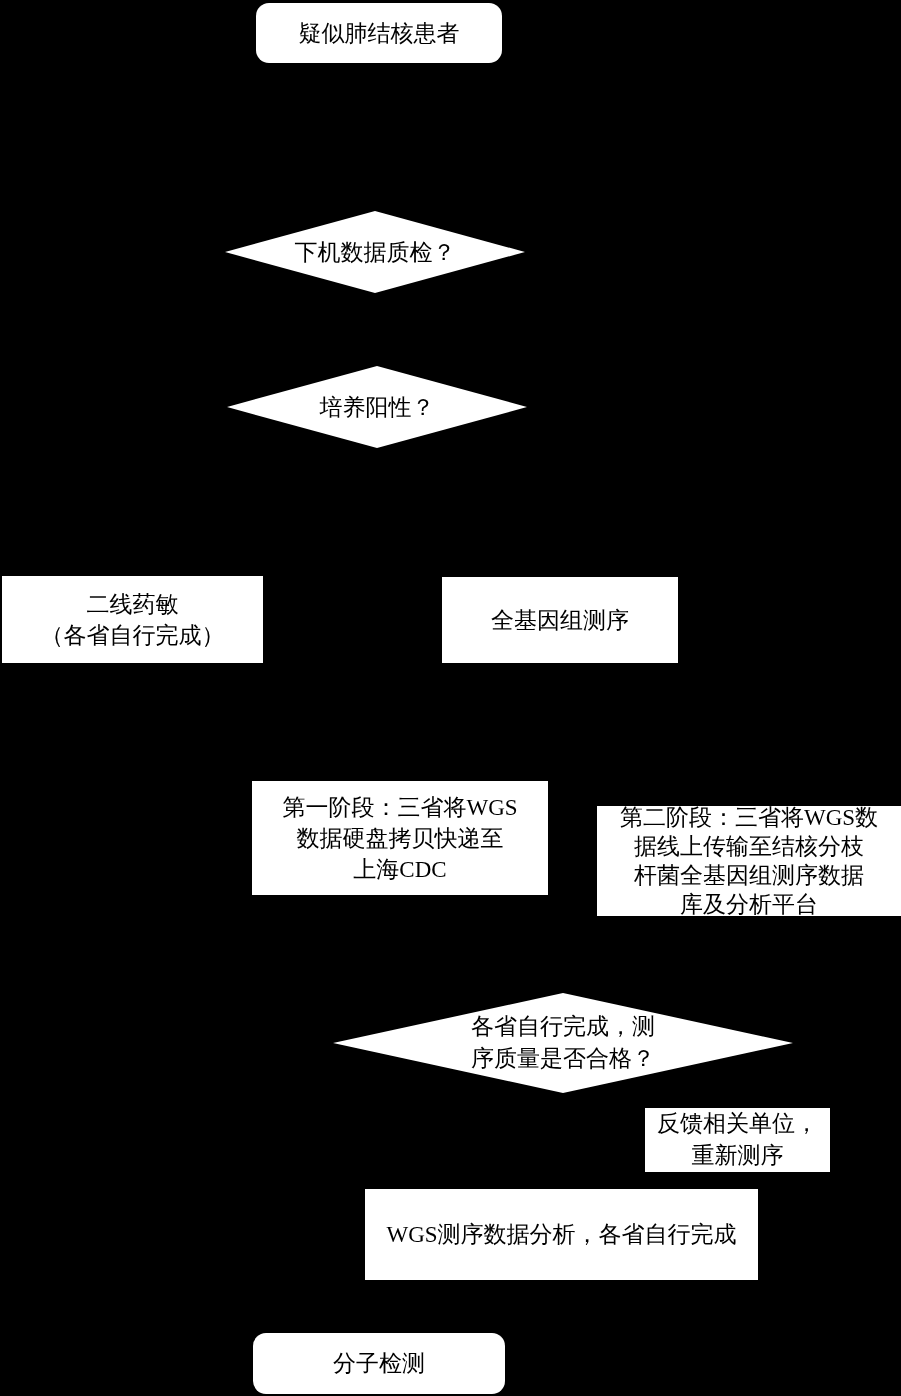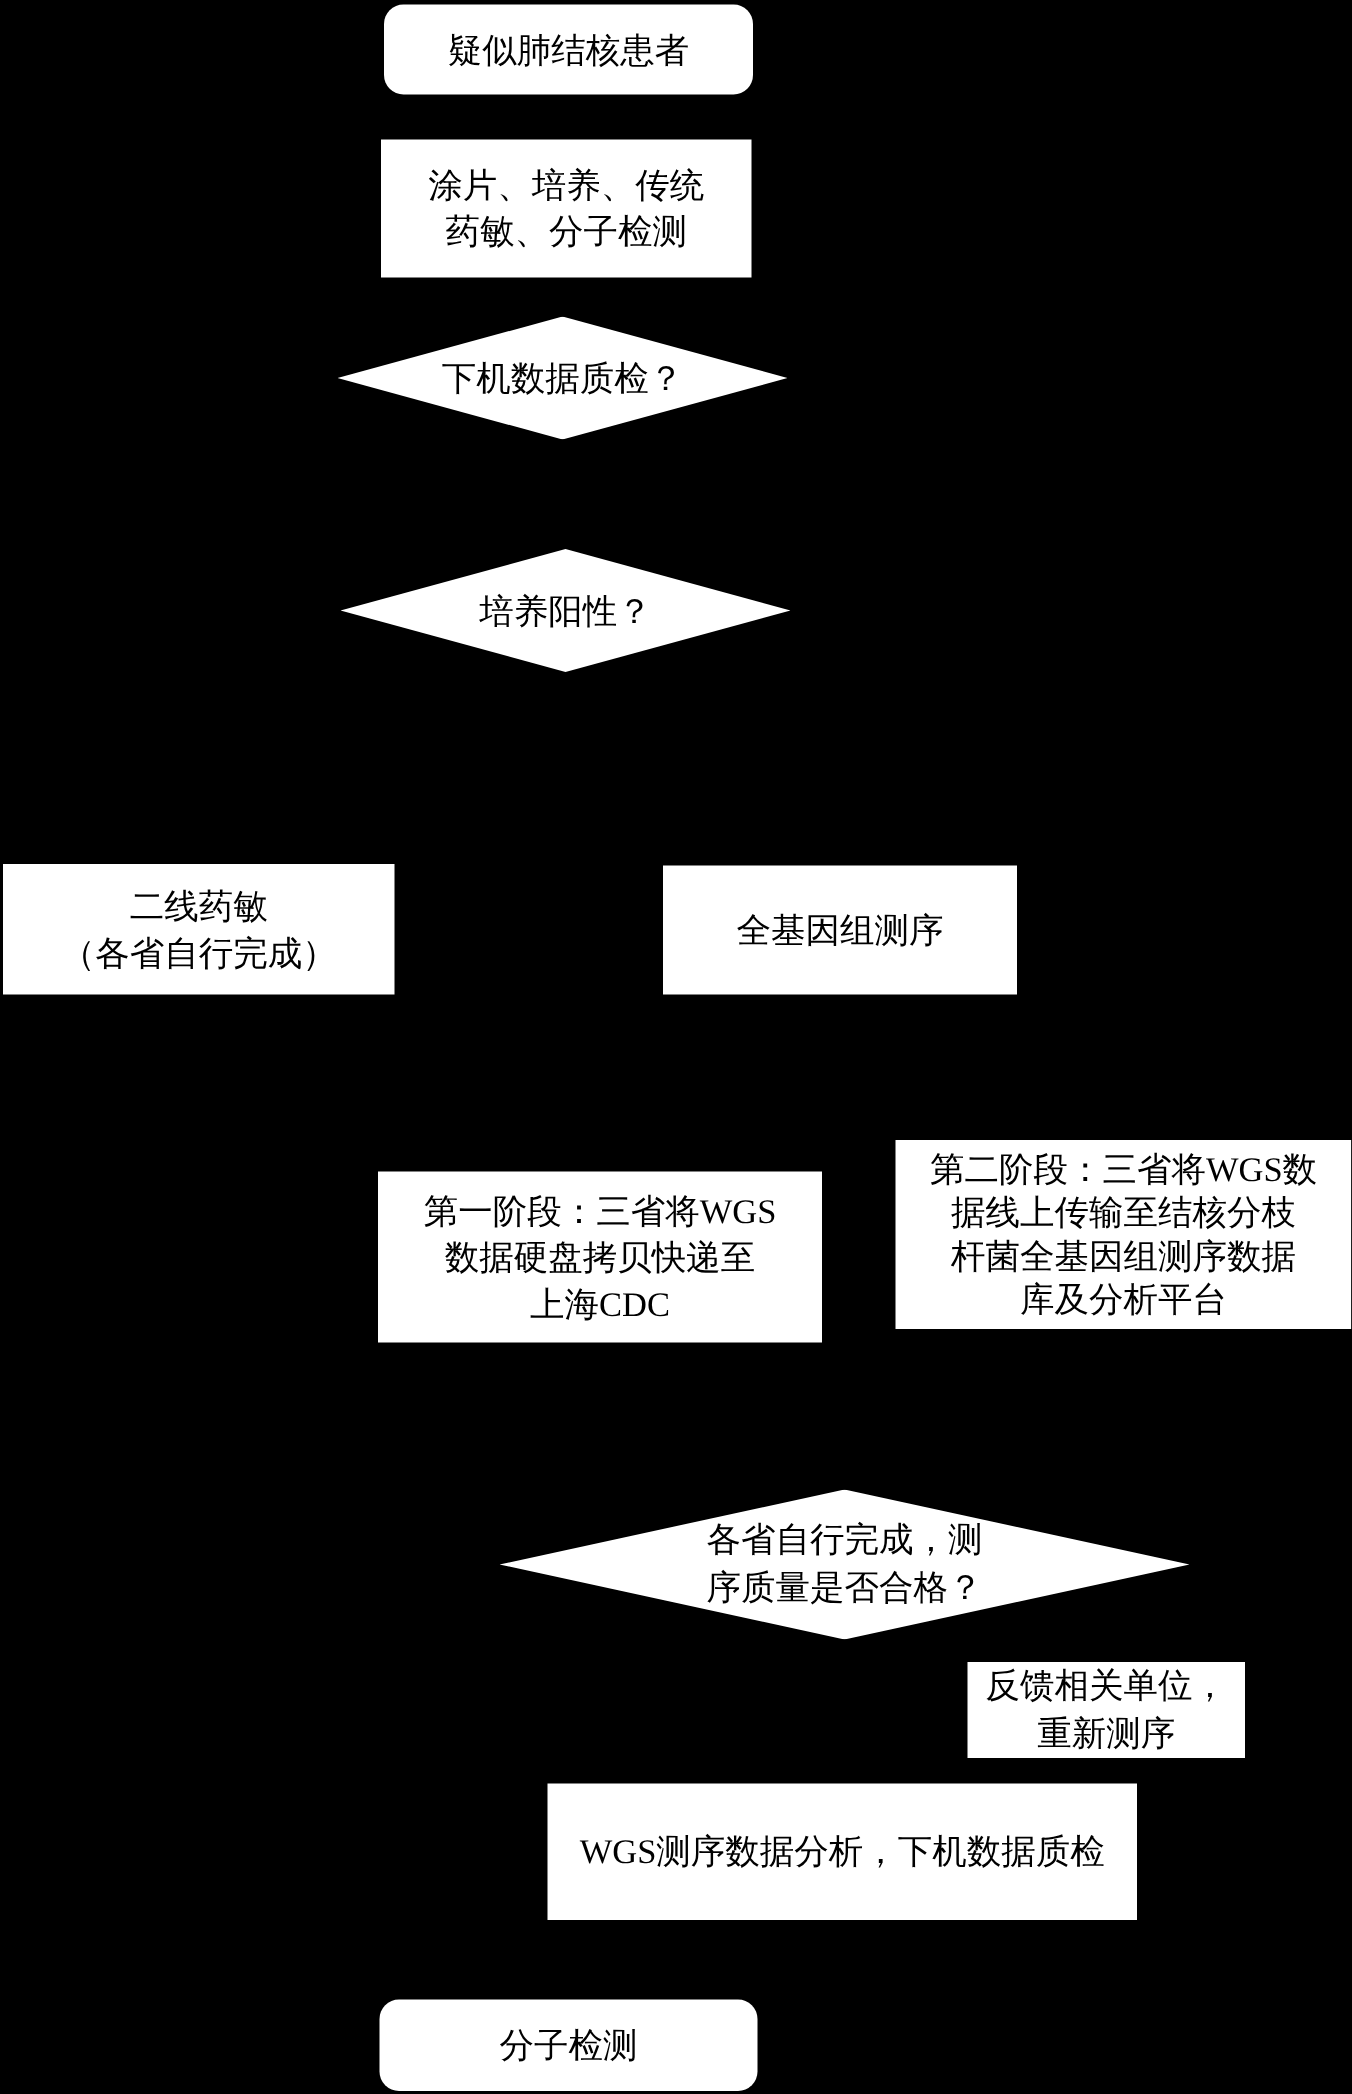--- a/index.html
+++ b/index.html
@@ -33,35 +33,33 @@
     clip-path: polygon(50% 0%, 100% 50%, 50% 100%, 0% 50%);
   }
   
   #node-start           { left: 256px; top: 3px;    width: 246px; height: 60px; }
   #node-testing         { left: 254px; top: 93px;   width: 247px; height: 92px; }
   #node-rif-question    { left: 225px; top: 211px;  width: 300px; height: 82px; }
   #node-culture-question{ left: 227px; top: 366px;  width: 300px; height: 82px; }
   #node-second-line     { left: 2px;   top: 576px;  width: 261px; height: 87px; }
   #node-wgs             { left: 442px; top: 577px;  width: 236px; height: 86px; }
   #node-phase1          { left: 252px; top: 781px;  width: 296px; height: 114px; }
-  #node-phase2          { left: 597px; top: 760px;  width: 304px; height: 126px; line-height: 29px; }
+  #node-phase2          { left: 597px; top: 806px;  width: 304px; height: 110px; line-height: 29px; }
   #node-qc-question     { left: 333px; top: 993px;  width: 460px; height: 100px; line-height: 32px; }
   #node-feedback        { left: 645px; top: 1108px; width: 185px; height: 64px; line-height: 32px; }
   #node-analysis        { left: 365px; top: 1189px; width: 393px; height: 91px; }
   #node-final           { left: 253px; top: 1333px; width: 252px; height: 61px; }
 </style>
 </head>
 <body>
 
 <div id="canvas">
 
   <div class="node rounded" id="node-start">疑似肺结核患者</div>
 
-  <div class="node" id="node-testing">涂片、培养、传统
-药敏、分子检测</div>
 
   <div class="node diamond" id="node-rif-question">下机数据质检？</div>
 
   <div class="node diamond" id="node-culture-question">培养阳性？</div>
 
   <div class="node" id="node-second-line">二线药敏
 （各省自行完成）</div>
 
   <div class="node" id="node-wgs">全基因组测序</div>
 
@@ -73,17 +71,17 @@
 据线上传输至结核分枝
 杆菌全基因组测序数据
 库及分析平台</div>
 
   <div class="node diamond" id="node-qc-question">各省自行完成，测
 序质量是否合格？</div>
 
   <div class="node" id="node-feedback">反馈相关单位，
 重新测序</div>
 
-  <div class="node" id="node-analysis">WGS测序数据分析，下机数据质检</div>
+  <div class="node" id="node-analysis">WGS测序数据分析，各省自行完成</div>
 
   <div class="node rounded" id="node-final">分子检测</div>
 
 </div>
 
 </body></html>

